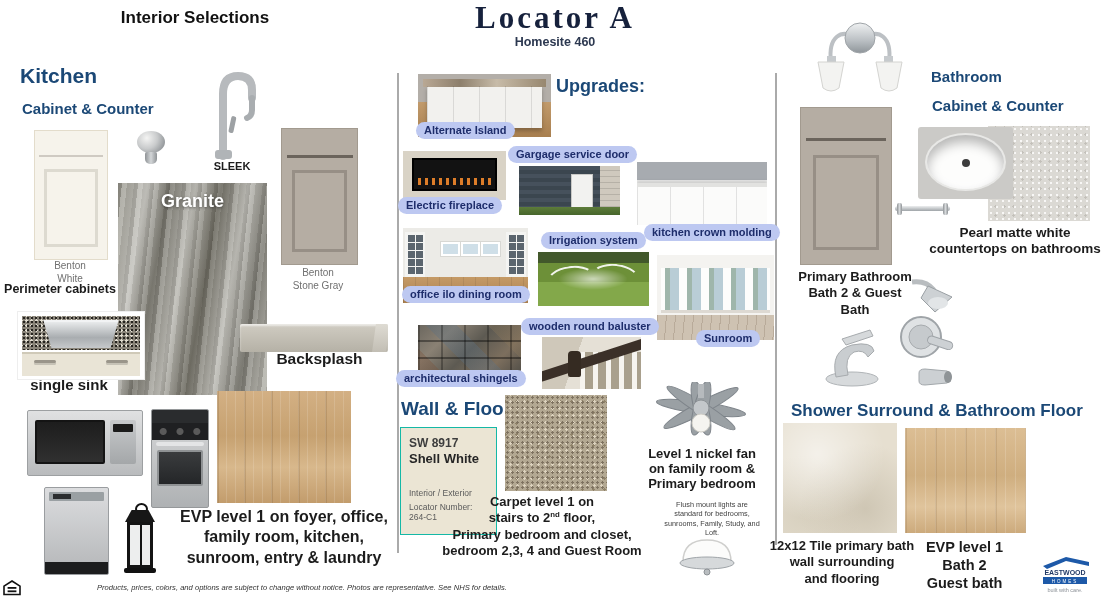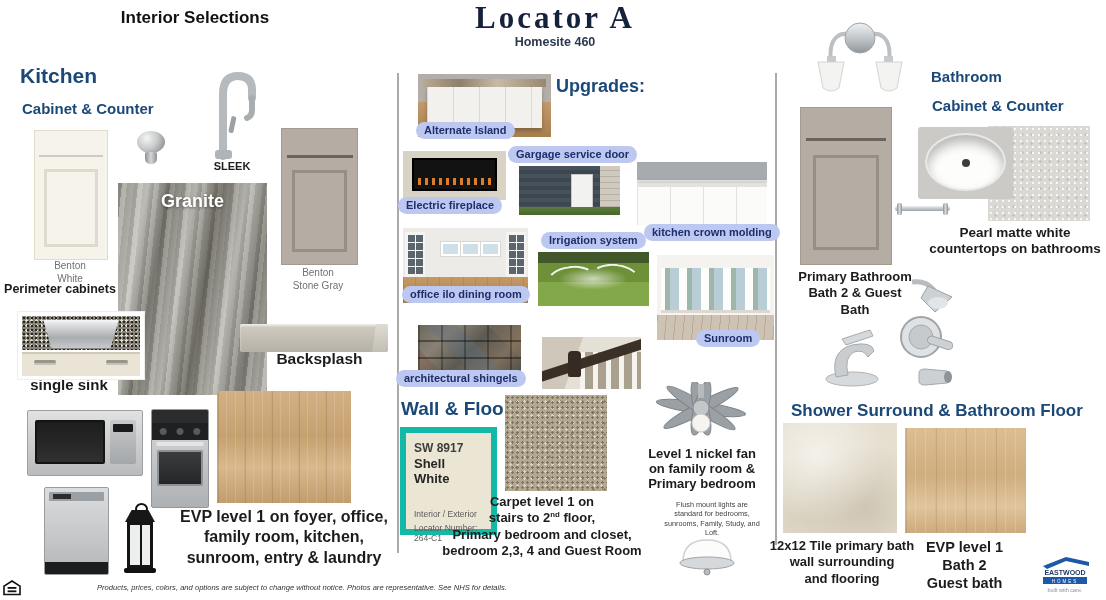--- a/index.html
+++ b/index.html
@@ -103,21 +103,21 @@
 
   
   .lantern{position:absolute;}
   .lantern .ring{position:absolute;left:14px;top:0;width:9px;height:8px;border:2px solid #121212;border-radius:50%;}
   .lantern .cap{position:absolute;left:4px;top:7px;width:30px;height:12px;background:#171717;
     clip-path:polygon(0 100%,22% 0,78% 0,100% 100%);}
   .lantern .bodyy{position:absolute;left:6px;top:19px;width:20px;height:40px;border:3px solid #141414;background:#edeeee;}
   .lantern .bodyy::after{content:"";position:absolute;left:50%;top:0;bottom:0;width:2px;background:#141414;}
   .lantern .base{position:absolute;left:3px;bottom:0;width:32px;height:5px;background:#111;border-radius:2px;}
 
-  .paintchip{position:absolute;background:#ebe5d4;border:6px solid #14b8a6;box-sizing:border-box;padding:9px 8px;}
+  .paintchip{position:absolute;background:#ebe5d4;border:1px solid #14b8a6;box-sizing:border-box;padding:9px 8px;}
   .pc-code{font-size:12px;font-weight:700;color:#3d3d3d;line-height:1.15;}
   .pc-name{font-size:13px;font-weight:700;color:#262626;line-height:1.2;}
   .pc-usage{font-size:8.5px;color:#5a5a5a;margin-top:22px;}
   .pc-loc{font-size:8.5px;color:#5a5a5a;margin-top:4px;}
 
   .backsplash{background:linear-gradient(180deg,#d0ccc2,#b5b1a6);border-radius:2px;box-shadow:inset 0 2px 2px rgba(255,255,255,.6);}
   .backsplash::after{content:"";position:absolute;right:0;top:0;bottom:0;width:14px;background:linear-gradient(180deg,#dedbd3,#c2beb4);
     transform:skewX(-8deg);}
 
   .ovalsink{background:#cbcac7;border-radius:3px;}
@@ -308,20 +308,21 @@
     <div class="spray" style="left:52px;top:12px;transform:rotate(6deg);"></div>
     <div class="mist" style="left:20px;top:16px;width:70px;height:22px;"></div>
   </div>
 
   <div class="photo sunroom" style="left:657px;top:255px;width:117px;height:85px;">
     <div class="wins"></div>
     <div class="floor"></div>
   </div>
   <div class="chip" style="left:696px;top:330px;">Sunroom</div>
 
+  <div class="chip" style="left:521px;top:318px;">wooden round baluster</div>
   <div class="photo baluster" style="left:542px;top:337px;width:99px;height:52px;">
     <div class="pickets"></div>
     <div class="rail"></div>
     <div class="newel"></div>
   </div>
 
   <div class="photo shingles" style="left:418px;top:325px;width:103px;height:51px;"></div>
   <div class="chip" style="left:396px;top:370px;">architectural shingels</div>
 
   <div class="heading" style="left:401px;top:398px;font-size:19px;">Wall &amp; Floor</div>

